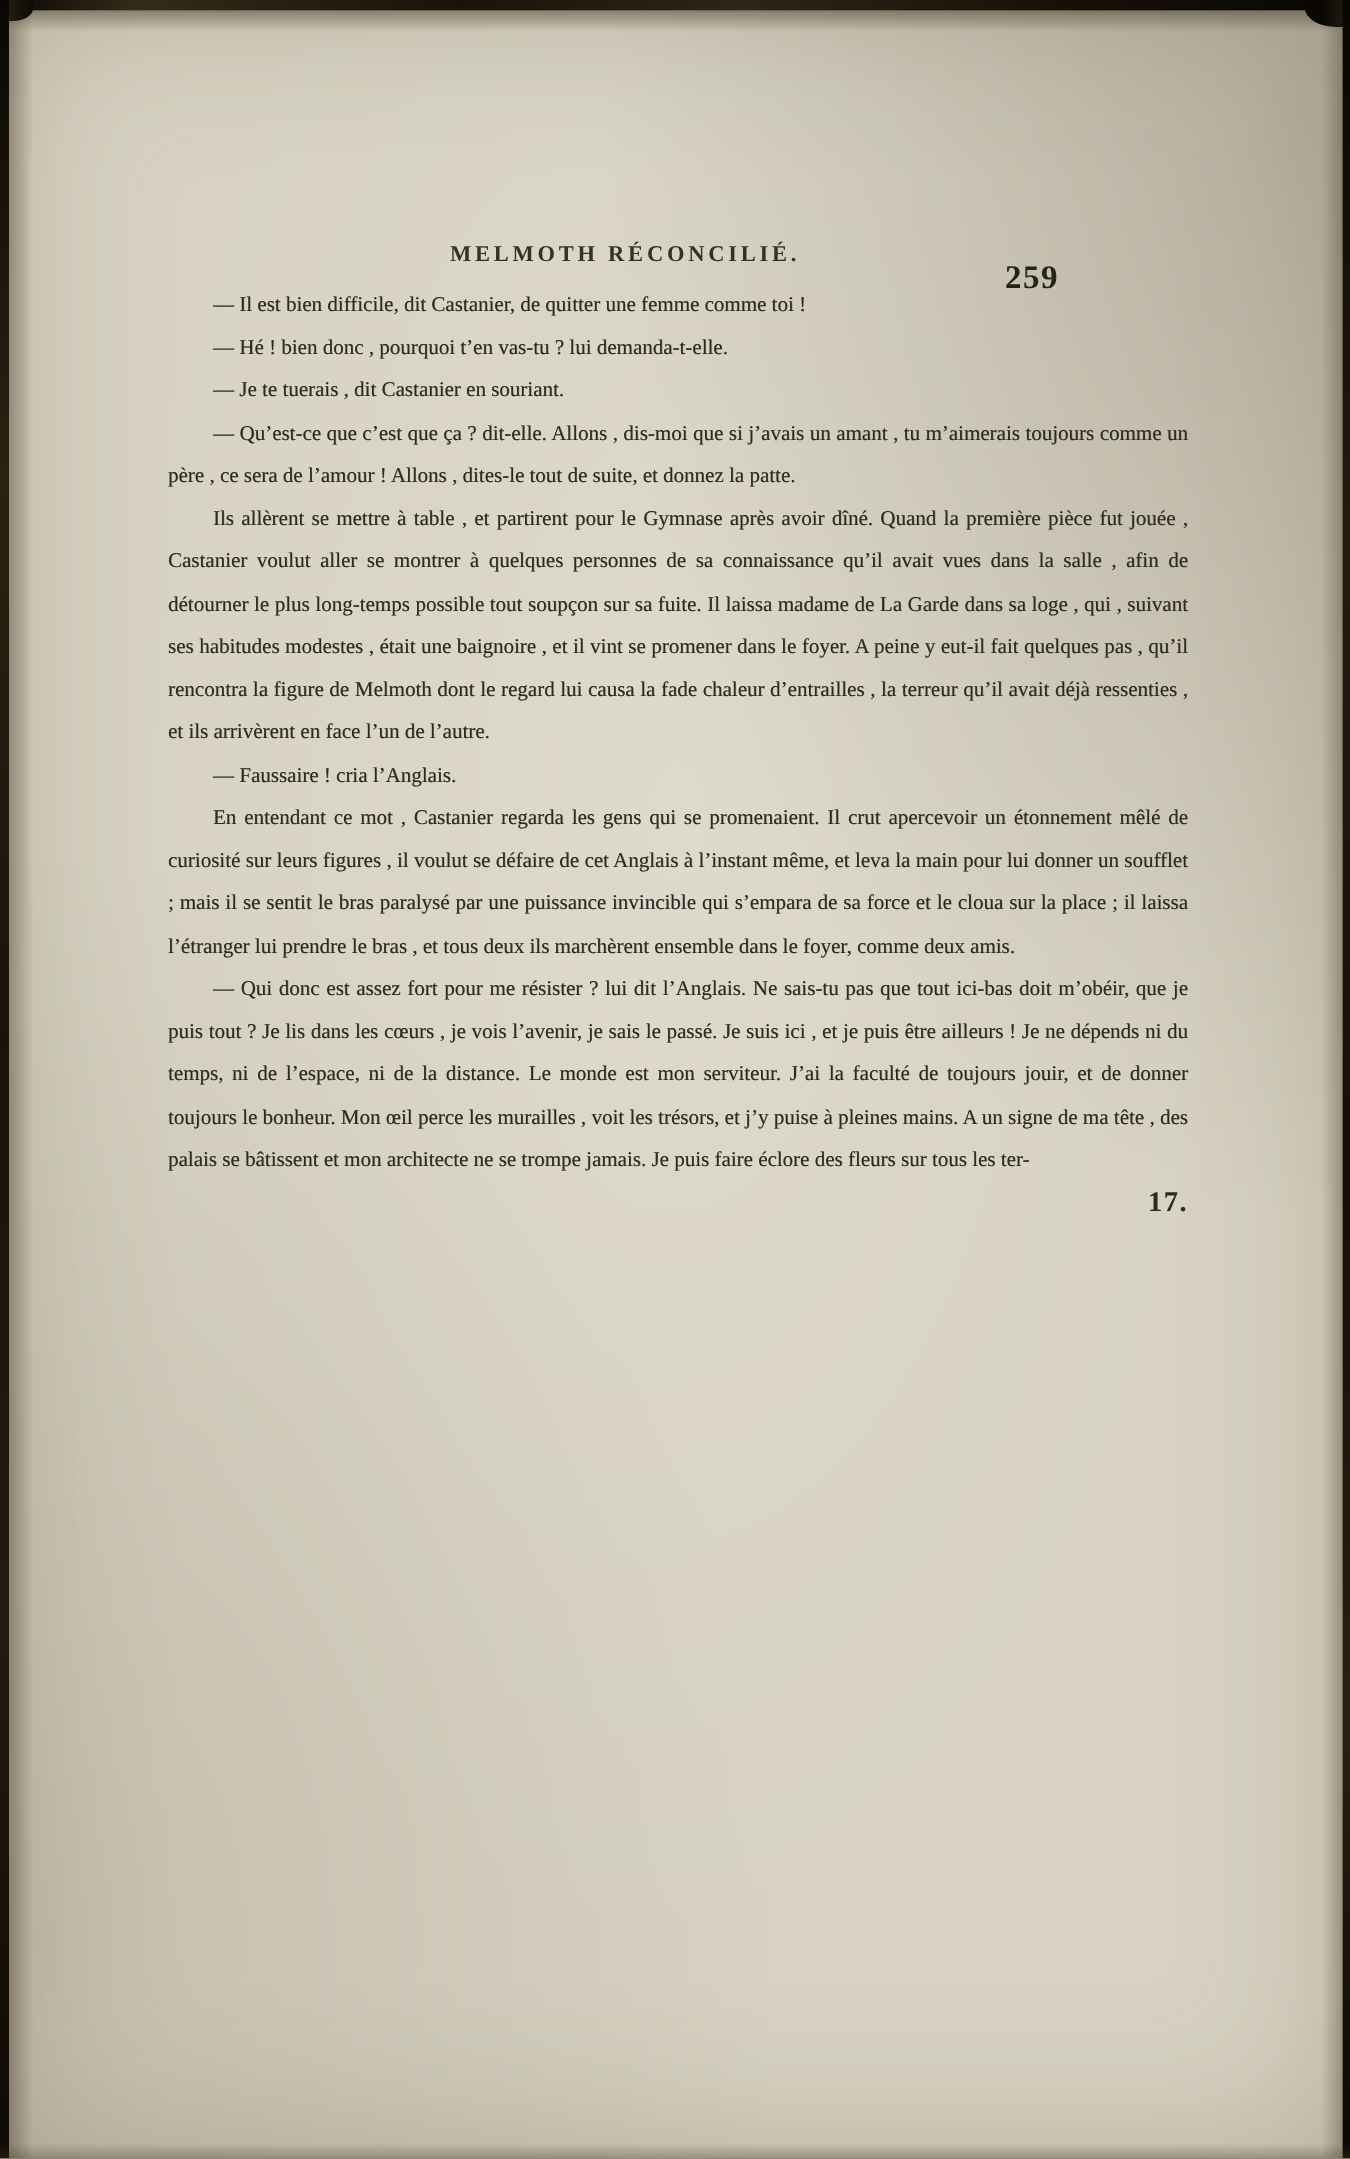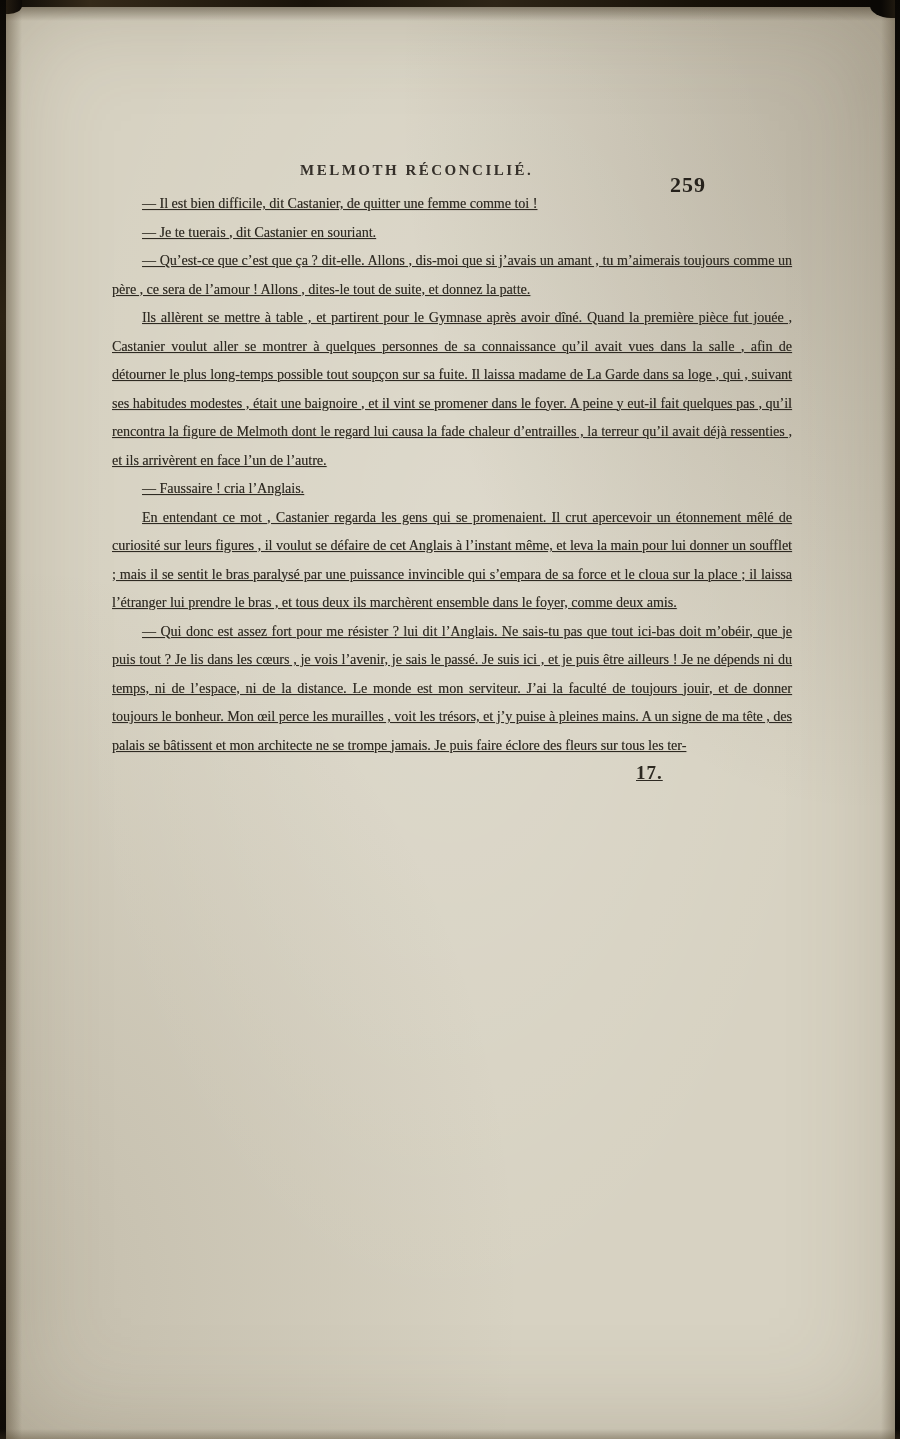--- a/index.html
+++ b/index.html
@@ -60,21 +60,20 @@
     background: linear-gradient(to left, rgba(70,56,34,0.35), rgba(70,56,34,0));
   }
   .edge-bottom {
     position: absolute; bottom: 0; left: 0; right: 0; height: 10px;
     background: linear-gradient(to top, rgba(75,62,40,0.35), rgba(75,62,40,0));
   }
 
   .content {
     position: relative;
     padding: 156px 108px 0 112px;
-    text-decoration: underline;
   }
 
   .running-head {
     position: relative;
     height: 34px;
   }
   .head-title {
     position: absolute;
     left: 188px;
     top: 6px;
@@ -103,20 +102,21 @@
     margin: 0;
     text-indent: 30px;
   }
 
   .signature {
     margin-top: 2px;
     padding-left: 524px;
     font-size: 19px;
     font-weight: bold;
     letter-spacing: 1px;
+    text-align: right;
   }
 </style>
 </head>
 <body>
 
 <div class="page">
 
   <div class="edge-top"></div>
   <div class="edge-top-fade"></div>
   <div class="corner-tl"></div>
@@ -129,20 +129,21 @@
 
   <div class="content">
 
     <header class="running-head">
       <span class="head-title">MELMOTH RÉCONCILIÉ.</span>
       <span class="head-page">259</span>
     </header>
 
     <main class="text-block">
       <p>— Il est bien difficile, dit Castanier, de quitter une femme comme toi !</p>
+      <p>— Hé ! bien donc , pourquoi t’en vas-tu ? lui demanda-t-elle.</p>
       <p>— Je te tuerais , dit Castanier en souriant.</p>
       <p>— Qu’est-ce que c’est que ça ? dit-elle. Allons , dis-moi que si j’avais un amant , tu m’aimerais toujours comme un père , ce sera de l’amour ! Allons , dites-le tout de suite, et donnez la patte.</p>
       <p>Ils allèrent se mettre à table , et partirent pour le Gymnase après avoir dîné. Quand la première pièce fut jouée , Castanier voulut aller se montrer à quelques personnes de sa connaissance qu’il avait vues dans la salle , afin de détourner le plus long-temps possible tout soupçon sur sa fuite. Il laissa madame de La Garde dans sa loge , qui , suivant ses habitudes modestes , était une baignoire , et il vint se promener dans le foyer. A peine y eut-il fait quelques pas , qu’il rencontra la figure de Melmoth dont le regard lui causa la fade chaleur d’entrailles , la terreur qu’il avait déjà ressenties , et ils arrivèrent en face l’un de l’autre.</p>
       <p>— Faussaire ! cria l’Anglais.</p>
       <p>En entendant ce mot , Castanier regarda les gens qui se promenaient. Il crut apercevoir un étonnement mêlé de curiosité sur leurs figures , il voulut se défaire de cet Anglais à l’instant même, et leva la main pour lui donner un soufflet ; mais il se sentit le bras paralysé par une puissance invincible qui s’empara de sa force et le cloua sur la place ; il laissa l’étranger lui prendre le bras , et tous deux ils marchèrent ensemble dans le foyer, comme deux amis.</p>
       <p>— Qui donc est assez fort pour me résister ? lui dit l’Anglais. Ne sais-tu pas que tout ici-bas doit m’obéir, que je puis tout ? Je lis dans les cœurs , je vois l’avenir, je sais le passé. Je suis ici , et je puis être ailleurs ! Je ne dépends ni du temps, ni de l’espace, ni de la distance. Le monde est mon serviteur. J’ai la faculté de toujours jouir, et de donner toujours le bonheur. Mon œil perce les murailles , voit les trésors, et j’y puise à pleines mains. A un signe de ma tête , des palais se bâtissent et mon architecte ne se trompe jamais. Je puis faire éclore des fleurs sur tous les ter-</p>
     </main>
 
     <div class="signature">17.</div>
 

